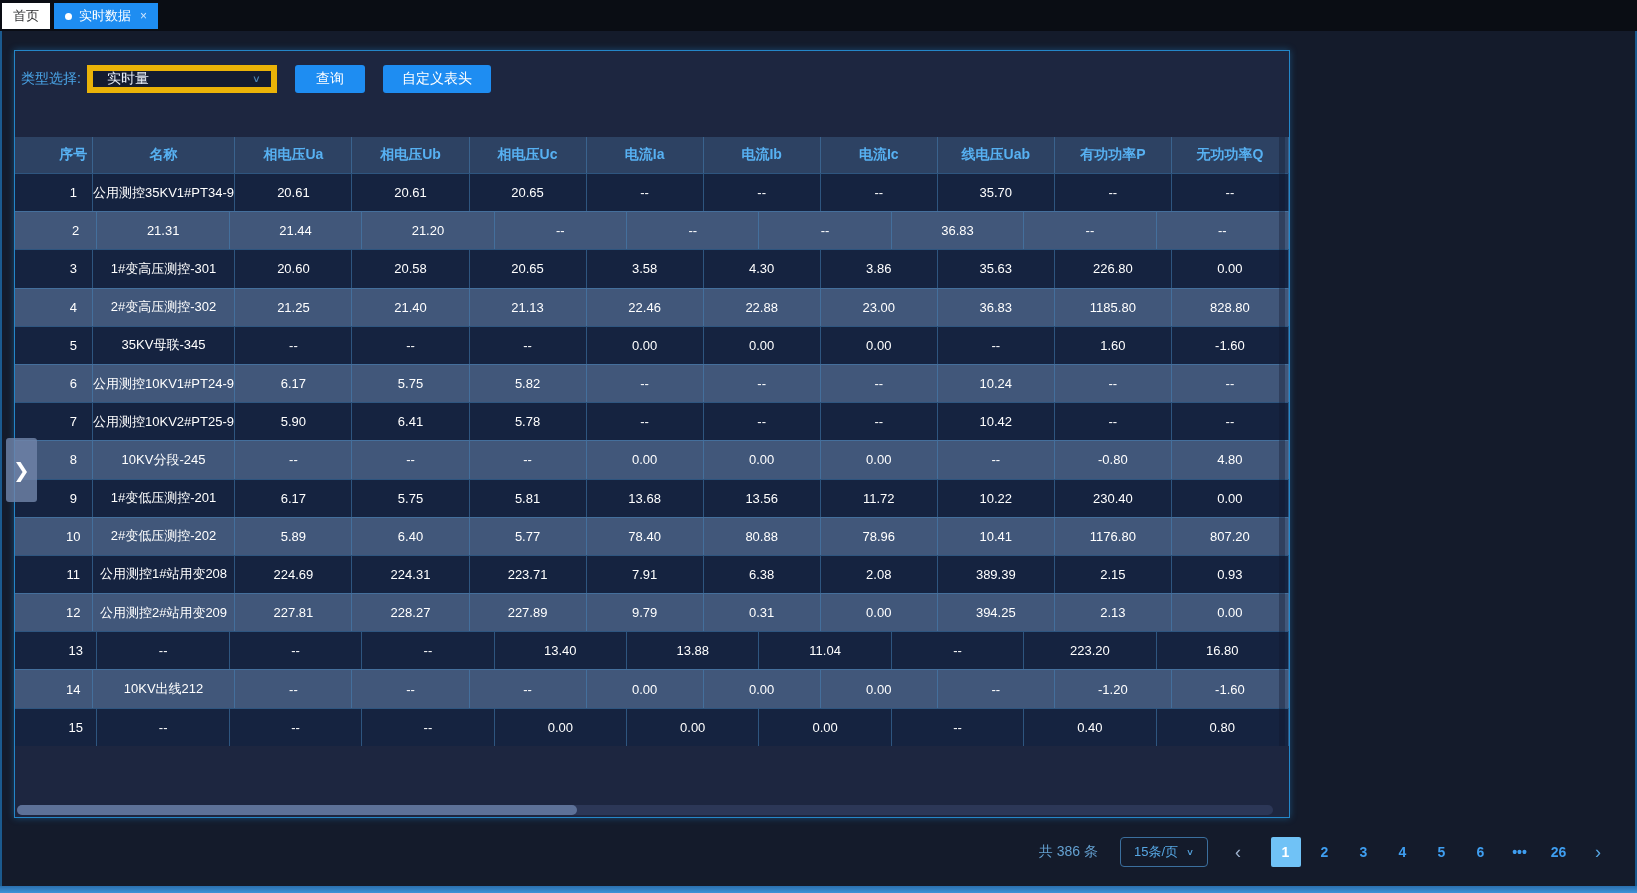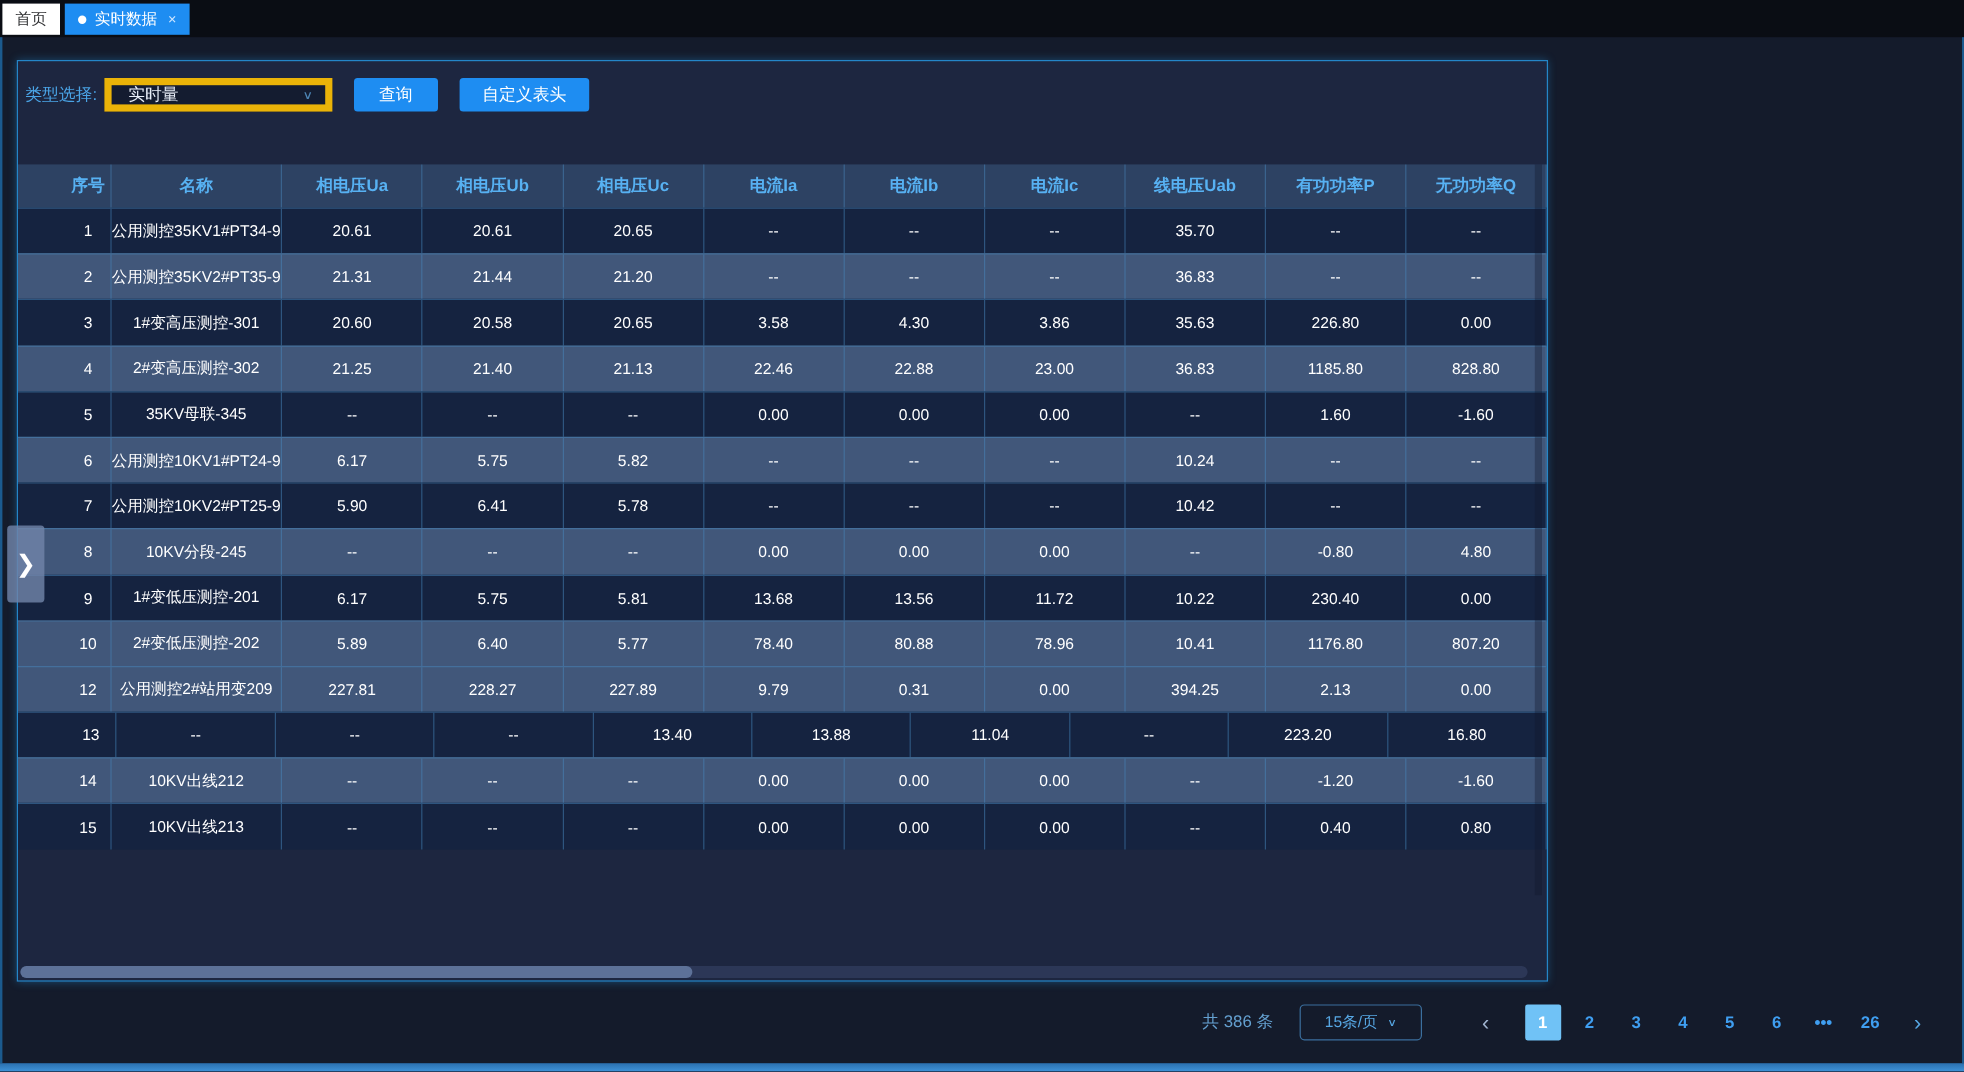--- a/index.html
+++ b/index.html
@@ -108,23 +108,23 @@
   .side-handle .chev {
     color:#ffffff; font-size:20px; font-weight:bold;
   }
   
   .pager {
     position:absolute; top:836px; right:25px; height:32px;
     display:flex; align-items:center;
   }
   .pager .total { color:#64a0d0; font-size:14px; margin-right:22px; }
   .size-select {
-    width:102px; height:30px; border:1px solid #3b6f9e; border-radius:4px;
+    width:88px; height:30px; border:1px solid #3b6f9e; border-radius:4px;
     display:flex; align-items:center; justify-content:center; gap:8px;
-    color:#56a6e2; font-size:13px; margin-right:39px; cursor:pointer;
+    color:#56a6e2; font-size:13px; margin-right:16px; cursor:pointer;
     background:transparent;
   }
   .size-select .chev { font-size:11px; transform:scaleY(0.8); color:#56a6e2; }
   .arrow {
     width:28px; height:30px; display:flex; align-items:center; justify-content:center;
     font-size:18px; cursor:pointer;
   }
   .arrow.prev { color:#9fb3cf; margin-right:14px; }
   .arrow.next { color:#56a6e2; margin-left:6px; }
   .page {
@@ -188,21 +188,20 @@
           <div class="cell cn">20.65</div>
           <div class="cell cn">--</div>
           <div class="cell cn">--</div>
           <div class="cell cn">--</div>
           <div class="cell cn">35.70</div>
           <div class="cell cn">--</div>
           <div class="cell cn">--</div>
         </div>
         <div class="trow even">
           <div class="cell c1">2</div>
-          <div class="cell c2">公用测控35KV2#PT35-9</div>
           <div class="cell cn">21.31</div>
           <div class="cell cn">21.44</div>
           <div class="cell cn">21.20</div>
           <div class="cell cn">--</div>
           <div class="cell cn">--</div>
           <div class="cell cn">--</div>
           <div class="cell cn">36.83</div>
           <div class="cell cn">--</div>
           <div class="cell cn">--</div>
         </div>
@@ -303,20 +302,33 @@
           <div class="cell cn">5.89</div>
           <div class="cell cn">6.40</div>
           <div class="cell cn">5.77</div>
           <div class="cell cn">78.40</div>
           <div class="cell cn">80.88</div>
           <div class="cell cn">78.96</div>
           <div class="cell cn">10.41</div>
           <div class="cell cn">1176.80</div>
           <div class="cell cn">807.20</div>
         </div>
+        <div class="trow odd">
+          <div class="cell c1">11</div>
+          <div class="cell c2">公用测控1#站用变208</div>
+          <div class="cell cn">224.69</div>
+          <div class="cell cn">224.31</div>
+          <div class="cell cn">223.71</div>
+          <div class="cell cn">7.91</div>
+          <div class="cell cn">6.38</div>
+          <div class="cell cn">2.08</div>
+          <div class="cell cn">389.39</div>
+          <div class="cell cn">2.15</div>
+          <div class="cell cn">0.93</div>
+        </div>
         <div class="trow even">
           <div class="cell c1">12</div>
           <div class="cell c2">公用测控2#站用变209</div>
           <div class="cell cn">227.81</div>
           <div class="cell cn">228.27</div>
           <div class="cell cn">227.89</div>
           <div class="cell cn">9.79</div>
           <div class="cell cn">0.31</div>
           <div class="cell cn">0.00</div>
           <div class="cell cn">394.25</div>
@@ -343,21 +355,20 @@
           <div class="cell cn">--</div>
           <div class="cell cn">0.00</div>
           <div class="cell cn">0.00</div>
           <div class="cell cn">0.00</div>
           <div class="cell cn">--</div>
           <div class="cell cn">-1.20</div>
           <div class="cell cn">-1.60</div>
         </div>
         <div class="trow odd">
           <div class="cell c1">15</div>
-          <div class="cell c2">10KV出线213</div>
           <div class="cell cn">--</div>
           <div class="cell cn">--</div>
           <div class="cell cn">--</div>
           <div class="cell cn">0.00</div>
           <div class="cell cn">0.00</div>
           <div class="cell cn">0.00</div>
           <div class="cell cn">--</div>
           <div class="cell cn">0.40</div>
           <div class="cell cn">0.80</div>
         </div>

